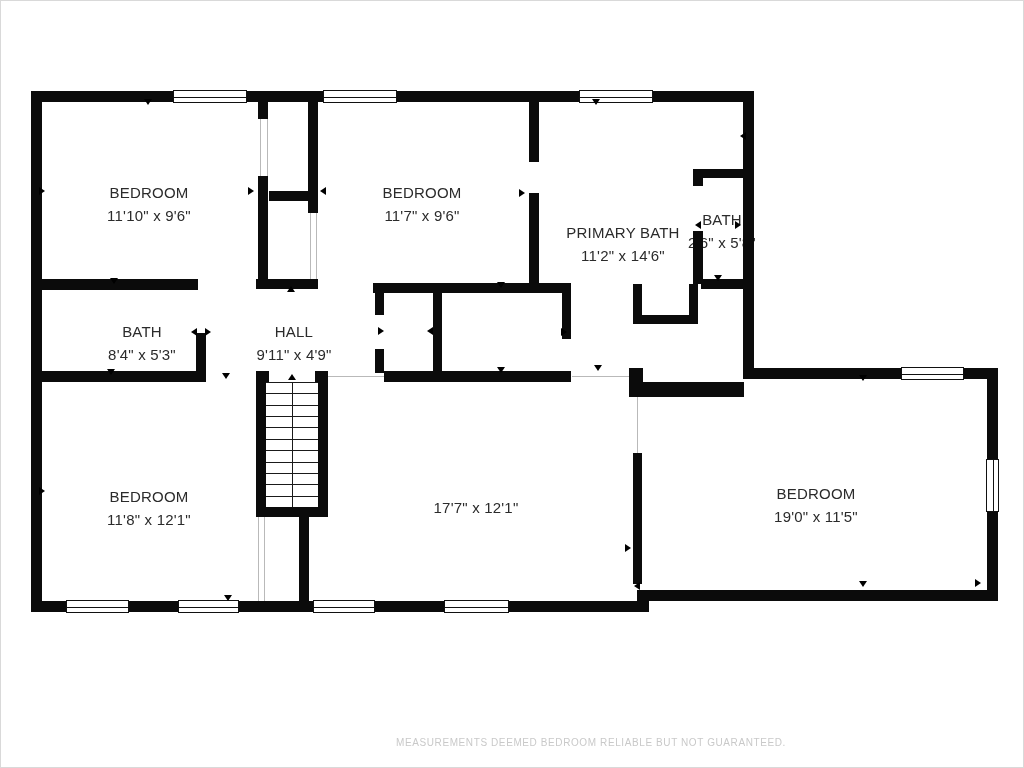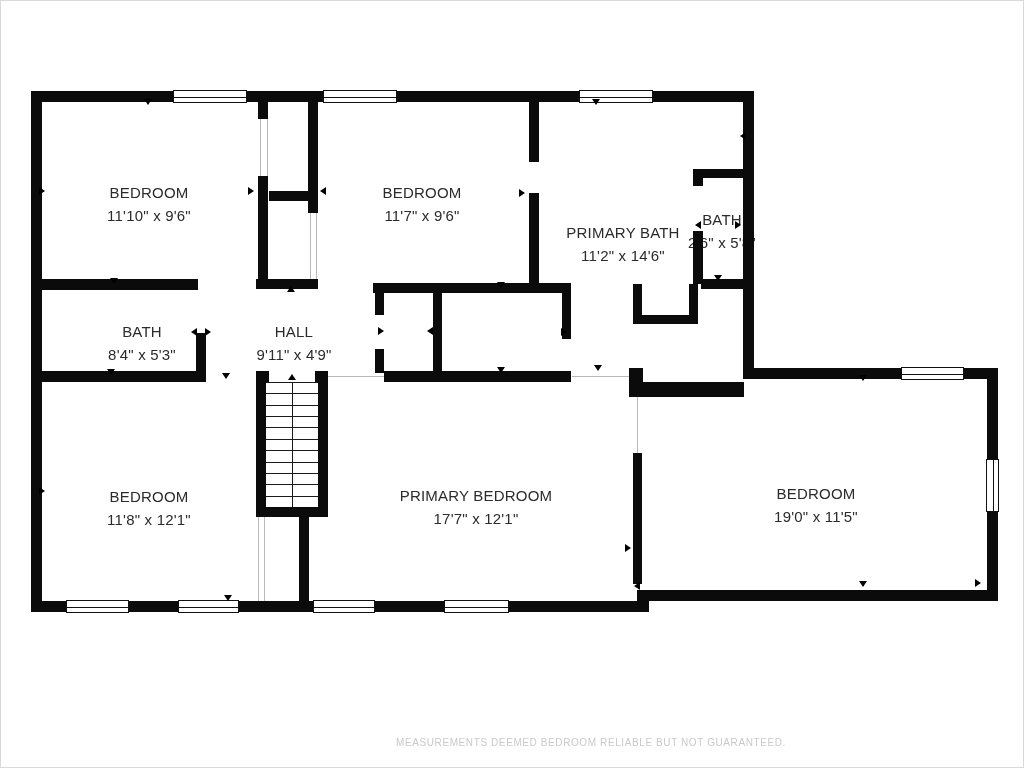--- a/index.html
+++ b/index.html
@@ -182,21 +182,20 @@
   </div>
   <div class="room-label" style="left:293px;top:342px">
     <span class="nm">HALL</span>
     <span class="dm">9'11" x 4'9"</span>
   </div>
   <div class="room-label" style="left:148px;top:507px">
     <span class="nm">BEDROOM</span>
     <span class="dm">11'8" x 12'1"</span>
   </div>
   <div class="room-label" style="left:475px;top:506px">
-    <span class="nm">PRIMARY BEDROOM</span>
     <span class="dm">17'7" x 12'1"</span>
   </div>
   <div class="room-label" style="left:815px;top:504px">
     <span class="nm">BEDROOM</span>
     <span class="dm">19'0" x 11'5"</span>
   </div>
 
   <div id="footer">MEASUREMENTS DEEMED BEDROOM RELIABLE BUT NOT GUARANTEED.</div>
 </div>
 

